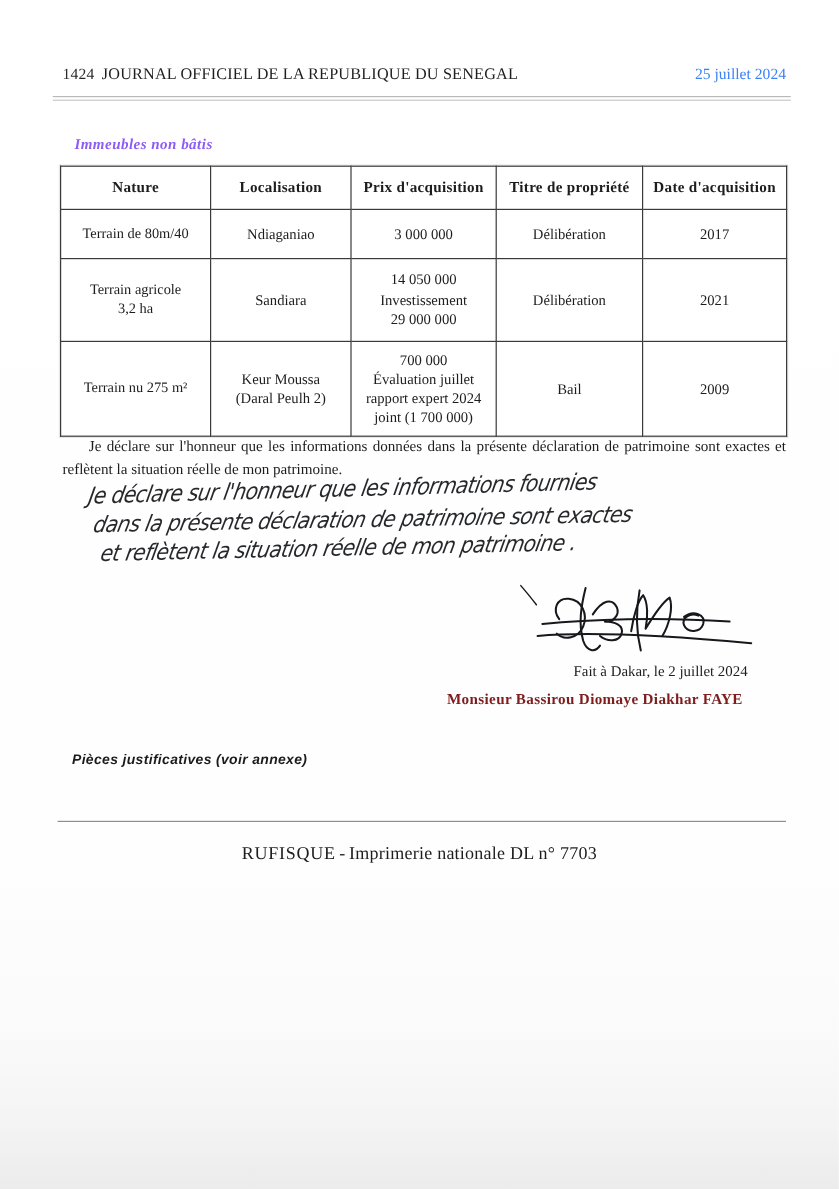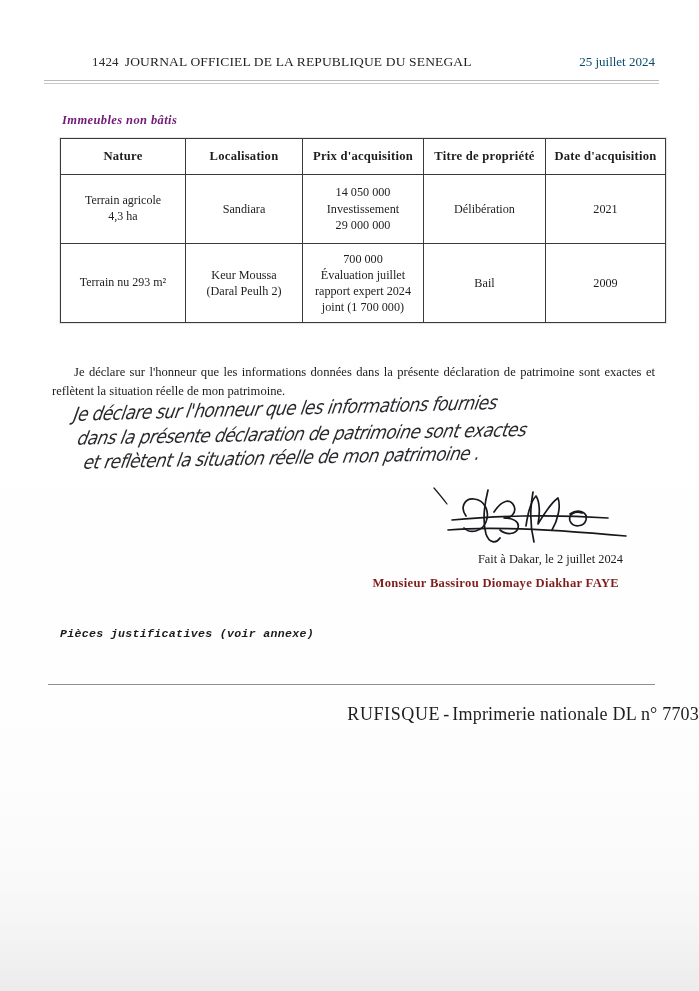--- a/index.html
+++ b/index.html
@@ -28,41 +28,40 @@
   .run-head {
     position: absolute;
     top: 54px;
     left: 52px;
     right: 44px;
     display: flex;
     align-items: baseline;
     justify-content: space-between;
     font-size: 13.5px;
     color: #222;
-    margin-left: 40px;
   }
   .run-head .folio {
     font-size: 13px;
     letter-spacing: .2px;
     color: #2b2b2b;
     flex: 0 0 auto;
   }
   .run-head .jo-title {
     flex: 1 1 auto;
     text-align: left;
     font-size: 13.5px;
     letter-spacing: .15px;
     white-space: nowrap;
     color: #1e1e1e;
     margin: 0 6px;
   }
   .run-head .issue-date {
     flex: 0 0 auto;
     font-size: 13px;
-    color: #0c4a6e;
+    color: #3b82f6;
     white-space: nowrap;
   }
 
   .head-rule {
     position: absolute;
     top: 80px;
     left: 44px;
     right: 40px;
     height: 4px;
   }
@@ -79,28 +78,28 @@
 
   
   .section-caption {
     position: absolute;
     top: 113px;
     left: 62px;
     font-style: italic;
     font-weight: 700;
     font-size: 12.5px;
     letter-spacing: .4px;
-    color: #701a75;
+    color: #8b5cf6;
   }
 
   
   .assets-table-wrap {
     position: absolute;
     top: 138px;
-    left: 60px;
+    left: 50px;
     width: 605px;
   }
   table.assets {
     width: 100%;
     border-collapse: collapse;
     table-layout: fixed;
     background: #fff;
     border: 1px solid #2d2d2d;
     box-shadow: 0 0 0 1px rgba(120,120,120,.18);
   }
@@ -207,40 +206,40 @@
 
   
   .annex-note {
     position: absolute;
     top: 627px;
     left: 60px;
     font-size: 11.6px;
     font-style: italic;
     font-weight: 700;
     letter-spacing: .3px;
-    font-family: Liberation Mono, monospace;
+    font-family: Liberation Sans, sans-serif;
     color: #1b1b1b;
   }
 
   
   .foot-rule {
     position: absolute;
     top: 684px;
     left: 48px;
     right: 44px;
     height: 1px;
     background: #8f8f8f;
   }
   .imprint {
     position: absolute;
     top: 704px;
     left: 0;
     right: 0;
-    text-align: right;
-    font-size: 18px;
+    text-align: center;
+    font-size: 15px;
     letter-spacing: .2px;
     color: #1d1d1d;
   }
   .imprint .city { letter-spacing: .6px; }
   .imprint .sep  { padding: 0 3px; }
 
   
   .scan-shade {
     position: absolute;
     left: 0; right: 0; bottom: 0;
@@ -275,43 +274,60 @@
       <thead>
         <tr>
           <th>Nature</th>
           <th>Localisation</th>
           <th>Prix d'acquisition</th>
           <th>Titre de propriété</th>
           <th>Date d'acquisition</th>
         </tr>
       </thead>
       <tbody>
+        <tr class="row-1">
+          <td class="cell-nature">
+            <span class="line">Terrain de 80m/40</span>
+          </td>
+          <td>
+            <span class="line">Ndiaganiao</span>
+          </td>
+          <td>
+            <span class="line">3 000 000</span>
+          </td>
+          <td>
+            <span class="line">Délibération</span>
+          </td>
+          <td>
+            <span class="line">2017</span>
+          </td>
+        </tr>
         <tr class="row-2">
           <td class="cell-nature">
             <span class="line">Terrain agricole</span>
-            <span class="line">4,3 ha</span>
+            <span class="line">3,2 ha</span>
           </td>
           <td>
             <span class="line">Sandiara</span>
           </td>
           <td>
             <span class="line">14 050 000</span>
             <span class="line">Investissement</span>
             <span class="line">29 000 000</span>
           </td>
           <td>
             <span class="line">Délibération</span>
           </td>
           <td>
             <span class="line">2021</span>
           </td>
         </tr>
         <tr class="row-3">
           <td class="cell-nature">
-            <span class="line">Terrain nu 293 m²</span>
+            <span class="line">Terrain nu 275 m²</span>
           </td>
           <td>
             <span class="line">Keur Moussa</span>
             <span class="line">(Daral Peulh 2)</span>
           </td>
           <td>
             <span class="line">700 000</span>
             <span class="line">Évaluation juillet</span>
             <span class="line">rapport expert 2024</span>
             <span class="line">joint (1 700 000)</span>

